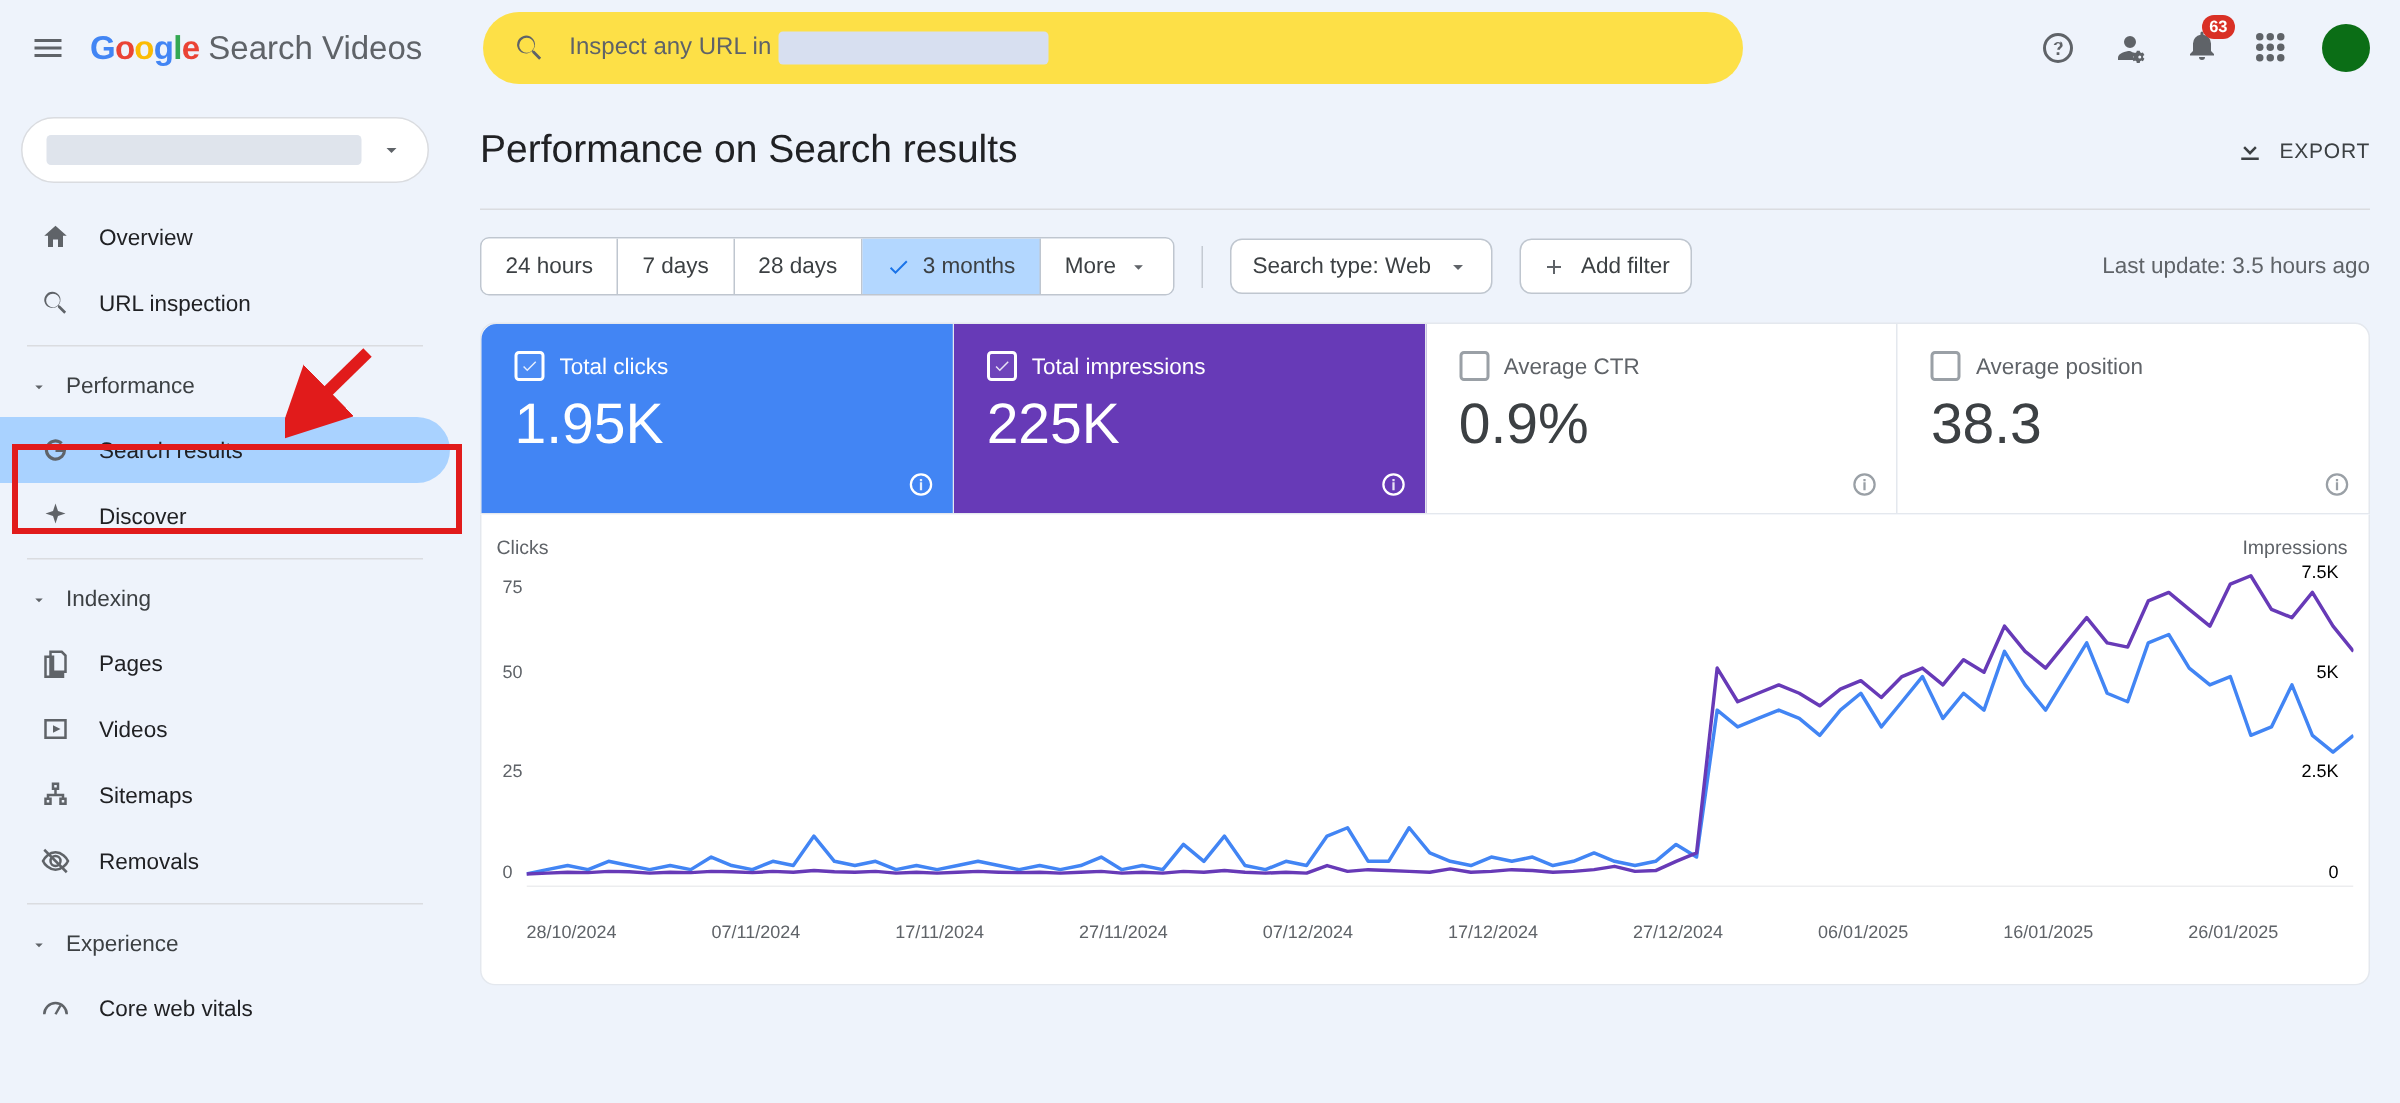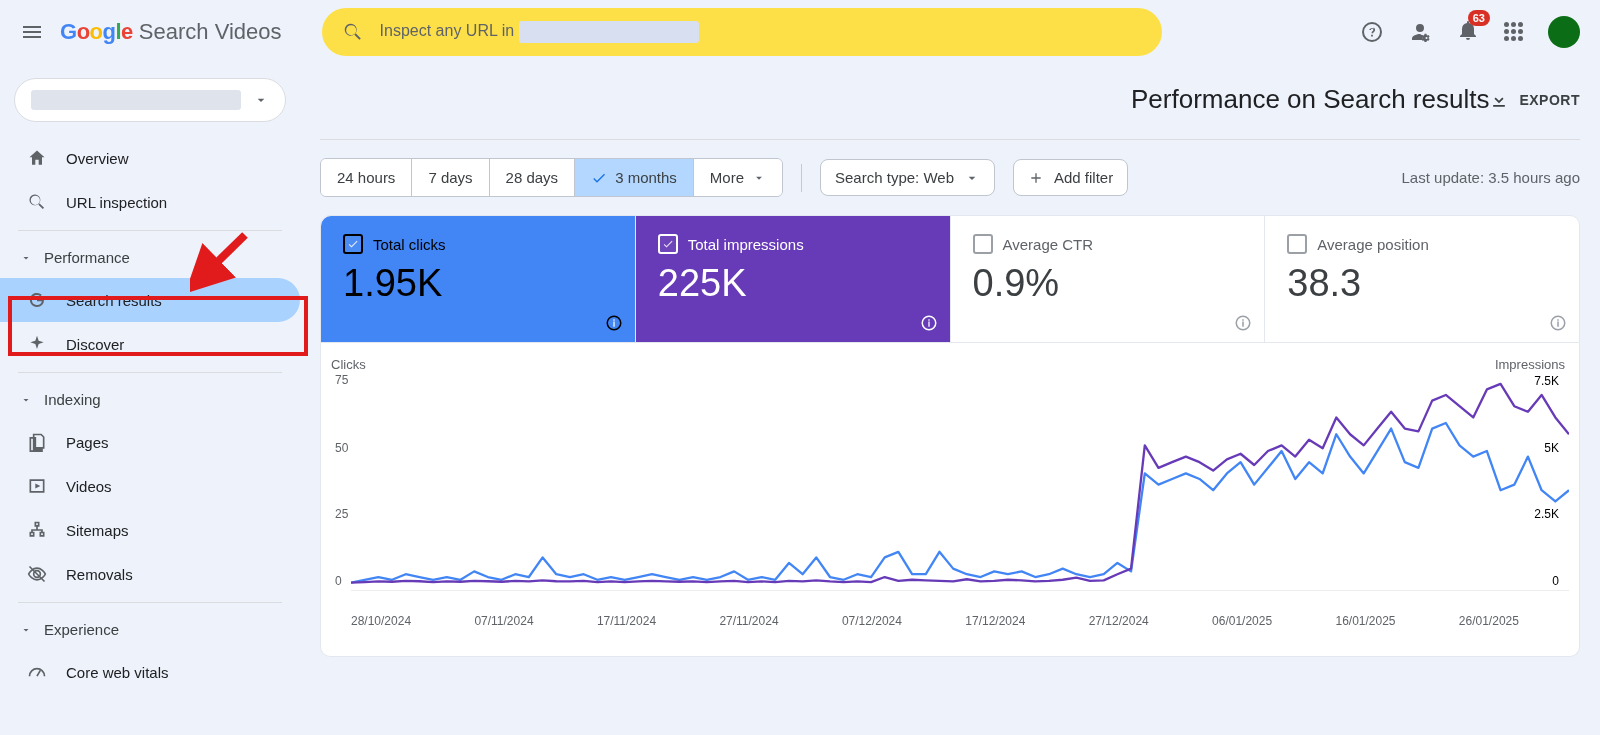--- a/index.html
+++ b/index.html
@@ -102,25 +102,25 @@
     border:4px solid var(--hl-border);pointer-events:none;
   }
   .arrow-annot{
     position:absolute;left:190px;top:225px;pointer-events:none;
   }
   
   .main{
     position:absolute;left:320px;right:20px;top:72px;bottom:0;
   }
   .title-row{
-    display:flex;align-items:center;justify-content:flex-end;
+    display:flex;align-items:center;justify-content:space-between;
     padding:12px 0 24px 0;border-bottom:1px solid var(--faint);
   }
   .title-row h1{margin:0;font-size:26px;font-weight:400;}
-  .export-btn{display:flex;align-items:center;gap:10px;font-size:14px;font-weight:700;letter-spacing:0.5px;color:#3c4043;cursor:pointer;}
+  .export-btn{display:flex;align-items:center;gap:10px;font-size:14px;font-weight:400;letter-spacing:0.5px;color:#3c4043;cursor:pointer;}
   .export-btn svg{width:20px;height:20px;fill:#3c4043;}
   .filter-row{
     display:flex;align-items:center;padding:18px 0;gap:18px;
   }
   .seg{display:flex;border:1px solid #bfc6cf;border-radius:6px;overflow:hidden;}
   .seg .opt{
     padding:10px 16px;font-size:15px;color:#3c4043;cursor:pointer;
     border-right:1px solid #bfc6cf;display:flex;align-items:center;gap:8px;
     background:#fff;
   }
@@ -144,21 +144,21 @@
   .metrics{display:flex;}
   .metric{
     flex:1;padding:18px 22px 12px 22px;position:relative;min-height:96px;
     border-right:1px solid #e4e8ee;
   }
   .metric:last-child{border-right:none;}
   .metric .row1{display:flex;align-items:center;gap:10px;font-size:15px;}
   .metric .val{font-size:38px;font-weight:400;margin-top:8px;}
   .metric .info{position:absolute;right:12px;bottom:10px;width:18px;height:18px;}
   .metric .info svg{width:18px;height:18px;}
-  .metric.blue{background:var(--blue);color:#000000;border-radius:10px 0 0 0;}
+  .metric.blue{background:var(--blue);color:#ffffff;border-radius:10px 0 0 0;}
   .metric.purple{background:var(--purple);color:#fff;}
   .metric.plain{color:#5f6368;}
   .metric.plain .val{color:#3c4043;}
   .metric.blue svg,.metric.purple svg{fill:rgba(255,255,255,0.85);}
   .metric.plain .info svg{fill:#9aa0a6;}
   .chk{width:16px;height:16px;border:2px solid currentColor;border-radius:3px;display:inline-flex;align-items:center;justify-content:center;}
   .chk.on{background:rgba(255,255,255,0.05);}
   .chk svg{width:12px;height:12px;fill:currentColor;}
   .metric.plain .chk{border-color:#9aa0a6;}
   
@@ -454,21 +454,21 @@
     <div class="chart-labels-right">Impressions</div>
     <svg id="chart-svg" preserveAspectRatio="none" viewBox="0 0 1160 200">
         <line x1="0" x2="1160" y1="200" y2="200" stroke="#dadce0"></line>
         <path d="M0.0 192.0 L13.0 189.3 L26.1 186.7 L39.1 189.3 L52.1 184.0 L65.2 186.7 L78.2 189.3 L91.2 186.7 L104.3 189.3 L117.3 181.3 L130.3 186.7 L143.4 189.3 L156.4 184.0 L169.4 186.7 L182.5 168.0 L195.5 184.0 L208.5 186.7 L221.6 184.0 L234.6 189.3 L247.6 186.7 L260.7 189.3 L273.7 186.7 L286.7 184.0 L299.8 186.7 L312.8 189.3 L325.8 186.7 L338.9 189.3 L351.9 186.7 L364.9 181.3 L378.0 189.3 L391.0 186.7 L404.0 189.3 L417.1 173.3 L430.1 184.0 L443.1 168.0 L456.2 186.7 L469.2 189.3 L482.2 184.0 L495.3 186.7 L508.3 168.0 L521.3 162.7 L534.4 184.0 L547.4 184.0 L560.4 162.7 L573.5 178.7 L586.5 184.0 L599.6 186.7 L612.6 181.3 L625.6 184.0 L638.7 181.3 L651.7 186.7 L664.7 184.0 L677.8 178.7 L690.8 184.0 L703.8 186.7 L716.9 184.0 L729.9 173.3 L742.9 181.3 L756.0 88.0 L769.0 98.7 L782.0 93.3 L795.1 88.0 L808.1 93.3 L821.1 104.0 L834.2 88.0 L847.2 77.3 L860.2 98.7 L873.3 82.7 L886.3 66.7 L899.3 93.3 L912.4 77.3 L925.4 88.0 L938.4 50.7 L951.5 72.0 L964.5 88.0 L977.5 66.7 L990.6 45.3 L1003.6 77.3 L1016.6 82.7 L1029.7 45.3 L1042.7 40.0 L1055.7 61.3 L1068.8 72.0 L1081.8 66.7 L1094.8 104.0 L1107.9 98.7 L1120.9 72.0 L1133.9 104.0 L1147.0 114.7 L1160.0 104.0 " fill="none" stroke="#4285f4" stroke-width="2.2" stroke-linejoin="round"></path>
         <path d="M0.0 192.0 L13.0 191.5 L26.1 190.9 L39.1 191.2 L52.1 190.4 L65.2 190.7 L78.2 191.5 L91.2 190.9 L104.3 191.2 L117.3 190.4 L130.3 190.7 L143.4 191.2 L156.4 190.4 L169.4 190.9 L182.5 189.9 L195.5 190.7 L208.5 190.9 L221.6 190.4 L234.6 191.5 L247.6 190.9 L260.7 191.5 L273.7 190.9 L286.7 190.4 L299.8 190.9 L312.8 191.2 L325.8 190.9 L338.9 191.5 L351.9 190.9 L364.9 190.4 L378.0 191.5 L391.0 190.9 L404.0 191.5 L417.1 190.4 L430.1 190.9 L443.1 189.9 L456.2 190.9 L469.2 191.5 L482.2 190.9 L495.3 191.5 L508.3 186.7 L521.3 190.4 L534.4 189.3 L547.4 189.9 L560.4 190.4 L573.5 190.9 L586.5 188.8 L599.6 190.9 L612.6 190.4 L625.6 189.3 L638.7 189.9 L651.7 190.9 L664.7 190.4 L677.8 189.3 L690.8 187.2 L703.8 190.4 L716.9 189.9 L729.9 184.0 L742.9 178.7 L756.0 61.3 L769.0 82.7 L782.0 77.3 L795.1 72.0 L808.1 77.3 L821.1 85.3 L834.2 74.7 L847.2 69.3 L860.2 80.0 L873.3 66.7 L886.3 61.3 L899.3 72.0 L912.4 56.0 L925.4 64.0 L938.4 34.7 L951.5 50.7 L964.5 61.3 L977.5 45.3 L990.6 29.3 L1003.6 45.3 L1016.6 48.0 L1029.7 18.7 L1042.7 13.3 L1055.7 24.0 L1068.8 34.7 L1081.8 8.0 L1094.8 2.7 L1107.9 24.0 L1120.9 29.3 L1133.9 13.3 L1147.0 34.7 L1160.0 50.7 " fill="none" stroke="#673ab7" stroke-width="2.2" stroke-linejoin="round"></path>
       </svg>
     <div id="yticks-left">
         <div class="ytick-l" style="top: 238px;">0</div>
         <div class="ytick-l" style="top: 171.333px;">25</div>
         <div class="ytick-l" style="top: 104.667px;">50</div>
-        <div class="ytick-l" style="top: 37px; text-align: right;">75</div>
+        <div class="ytick-l" style="top: 48px; text-align: right;">75</div>
       </div>
     <div id="yticks-right">
         <div class="ytick-r" style="top: 238px;">0</div>
         <div class="ytick-r" style="top: 171.333px;">2.5K</div>
         <div class="ytick-r" style="top: 104.667px;">5K</div>
         <div class="ytick-r" style="top: 38px;">7.5K</div>
       </div>
     <div class="xticks" id="xticks">
         <span>28/10/2024</span>
         <span>07/11/2024</span>

